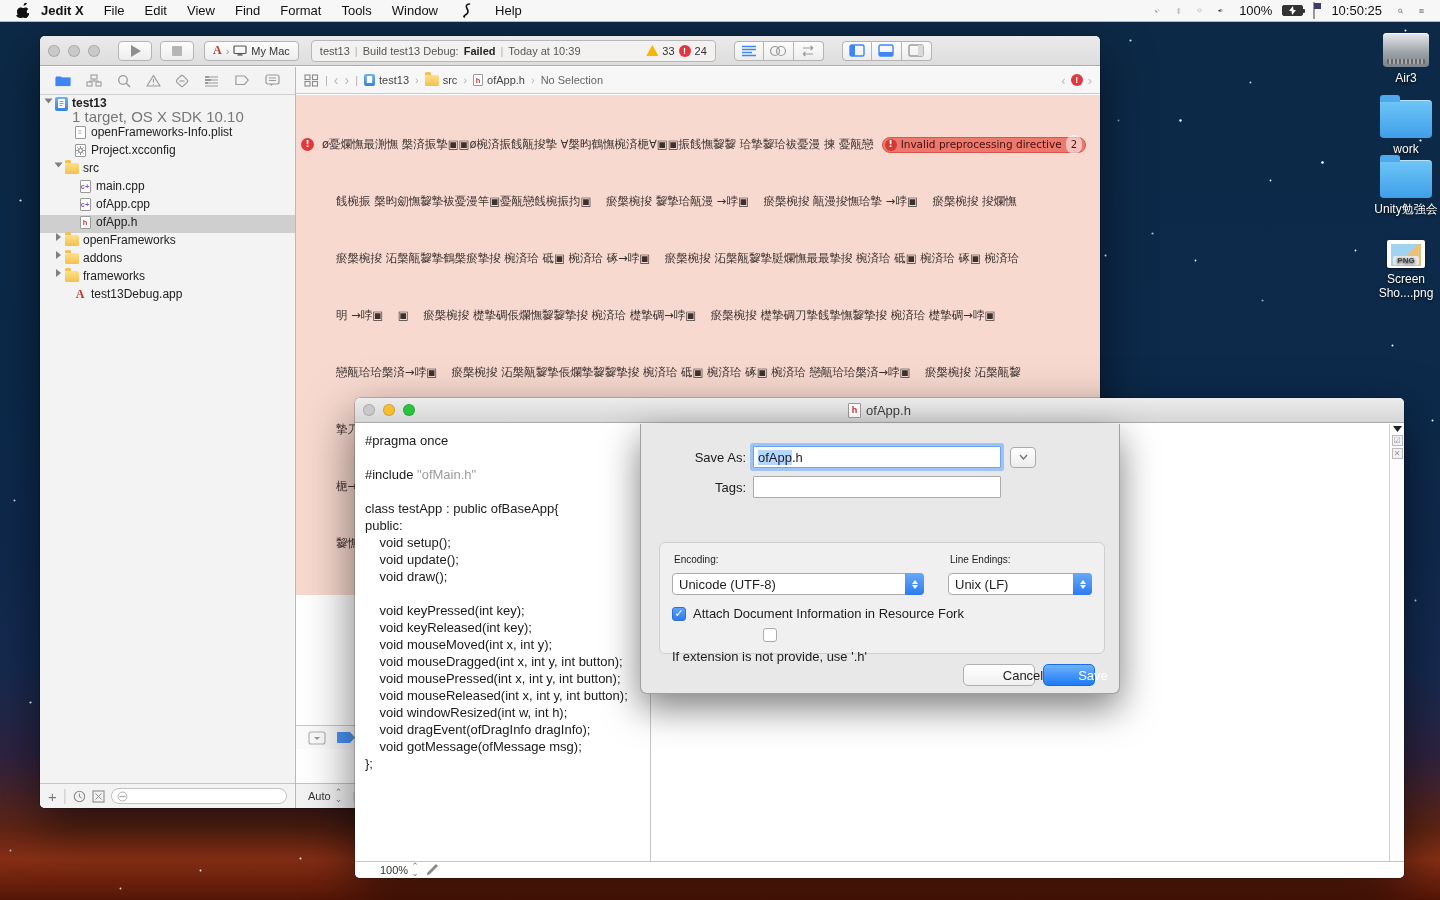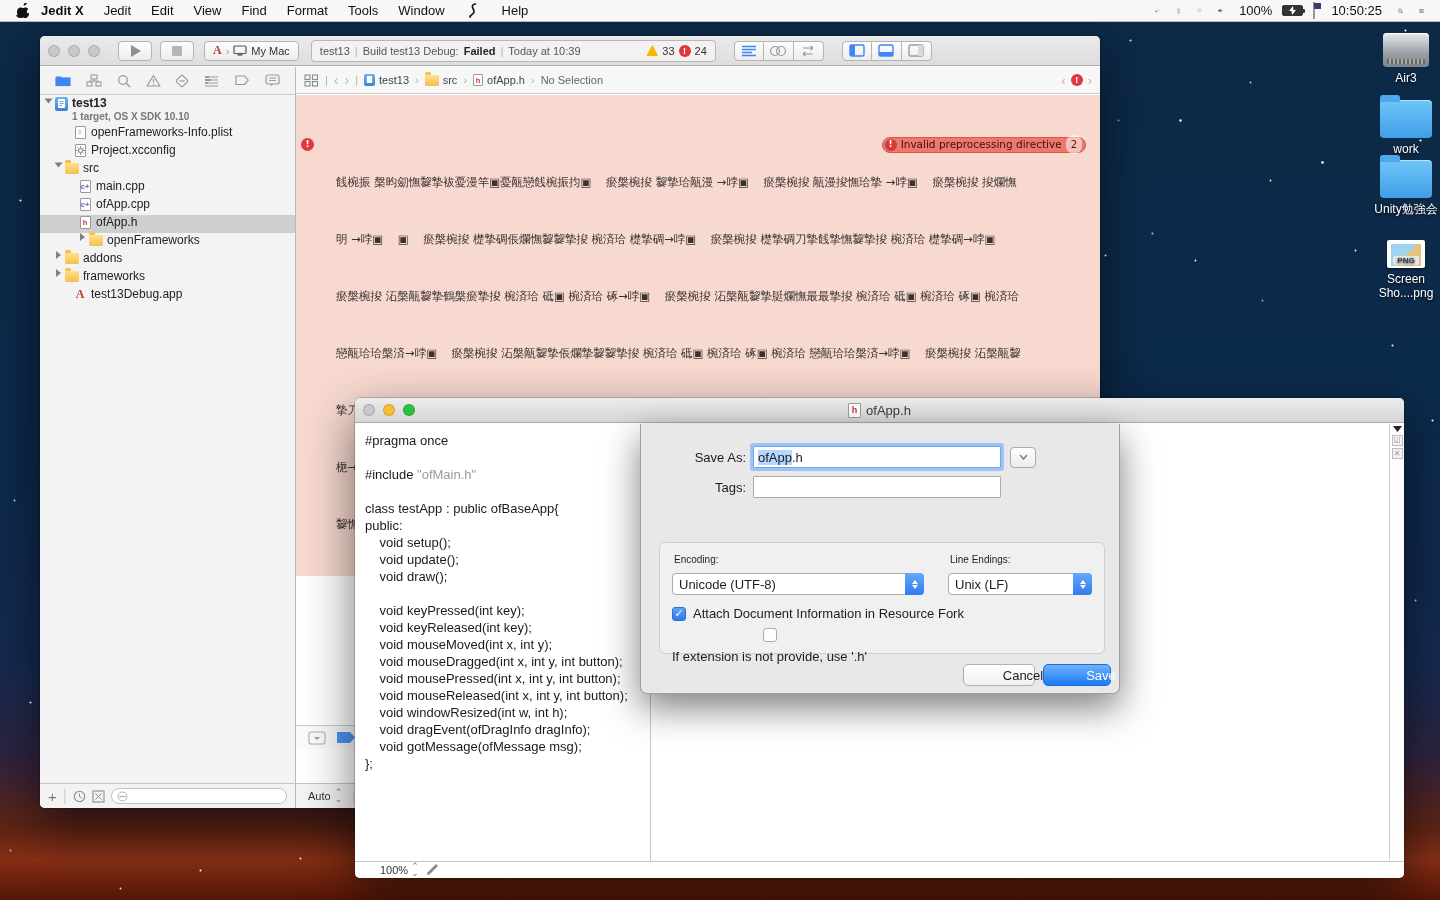--- a/index.html
+++ b/index.html
@@ -63,21 +63,21 @@
   .seg + .seg { border-left:none; }
   .xc-body { position:absolute; top:31px; left:0; right:0; bottom:0; display:flex; }
   .nav-pane { width:256px; background:#f3f3f3; border-right:1px solid #b9b9b9; position:relative; border-radius:0 0 0 5px; }
   .nav-tabs { height:28px; display:flex; align-items:center; justify-content:space-around; padding:0 8px; border-bottom:1px solid #cfcfcf; }
   .tree { font-size:12px; color:#222; }
   .trow { display:flex; align-items:flex-start; height:18px; gap:4px; padding-left:6px; }
   .trow.sel { background:#cfcfcf; }
   .proj-row { height:30px; align-items:flex-start; padding-top:2px; }
   .proj-meta { line-height:13px; }
   .proj-meta .nm { font-weight:bold; font-size:12px; }
-  .proj-meta .sub { font-size:10px; color:#777;font-weight:bold; }
+  .proj-meta .sub { font-size:15px; color:#777; }
   .disc { width:0; height:0; border-left:5px solid #7f7f7f; border-top:4px solid transparent; border-bottom:4px solid transparent; flex:0 0 auto; }
   .disc.open { transform:rotate(90deg); }
   .disc.blank { border:none; width:5px; }
   .fi { width:14px; height:14px; flex:0 0 auto; display:inline-flex; align-items:center; justify-content:center; font-size:8px; }
   .icon-folder { width:14px; height:11px; background:linear-gradient(#ffe08a,#f2c14e); border-radius:1.5px; position:relative; }
   .icon-folder:before { content:""; position:absolute; top:-2.5px; left:0; width:6px; height:3px; background:#f2c14e; border-radius:1.5px 1.5px 0 0; }
   .icon-doc { width:11px; height:13px; background:#fff; border:.5px solid #9a9a9a; border-radius:1px; font-size:7.5px; font-weight:bold; display:flex; align-items:center; justify-content:center; }
   .icon-doc.h { color:#c33; }
   .icon-doc.cpp { color:#85c; }
   .icon-doc.plist { color:#999; font-size:6px; }
@@ -153,21 +153,21 @@
   <div class="stars"></div>
 
   <div class="menubar">
     <span class="mb-ico apple">
       <svg width="13" height="15" viewBox="0 0 13 15">
           <path fill="#111" d="M9.3 0c.1 1-.3 1.9-.9 2.6-.6.7-1.6 1.2-2.5 1.1-.1-.9.4-1.9.9-2.5C7.4.5 8.5 0 9.3 0zM12 11c-.4 1-.6 1.4-1.2 2.2-.8 1.2-1.9 2.6-3.2 2.6-1.2 0-1.5-.8-3.1-.8s-2 .8-3.1.8C.1 15.8-.9 14.5-1.7 13.3" transform="translate(1.7 -1)"></path>
           <path fill="#111" d="M6.4 4.4c1 0 2 .6 2.7 1.5-2.4 1.3-2 4.6.4 5.5-.3.8-.5 1.1-.9 1.8-.6.9-1.4 2-2.4 2-.9 0-1.2-.6-2.4-.6s-1.5.6-2.4.6c-1 0-1.8-1-2.4-1.9C-2.6 10.8-2.8 7.6-1.5 5.9c.9-1.2 2.3-1.5 3-1.5 1 0 1.6.6 2.4.6.8 0 1.3-.6 2.5-.6z" transform="translate(3.3 0)"></path>
         </svg>
     </span>
     <span class="appname">Jedit X</span>
-    <span class="mitem">Jedit</span>
+    <span class="mitem">File</span>
     <span class="mitem">Edit</span>
     <span class="mitem">View</span>
     <span class="mitem">Find</span>
     <span class="mitem">Format</span>
     <span class="mitem">Tools</span>
     <span class="mitem">Window</span>
     <span class="mb-ico" style="margin:0 10px;">
       <svg width="10" height="15" viewBox="0 0 10 15">
           <path d="M7.5 1C4.5 1 3.5 3 5 5.5S6.5 10 4 11.5 1.5 14 2.5 14" stroke="#111" stroke-width="1.6" fill="none" stroke-linecap="round"></path>
         </svg>
@@ -391,21 +391,21 @@
                 <span class="icon-doc cpp">c+</span>
               </span>
             <span>ofApp.cpp</span>
           </div>
           <div class="trow sel" style="padding-left:38px;">
             <span class="fi">
                 <span class="icon-doc h">h</span>
               </span>
             <span>ofApp.h</span>
           </div>
-          <div class="trow" style="padding-left:16px;margin-left:24px;">
+          <div class="trow" style="padding-left:16px;">
             <span class="disc"></span>
             <span class="fi">
                 <span class="icon-folder"></span>
               </span>
             <span>openFrameworks</span>
           </div>
           <div class="trow" style="padding-left:16px;">
             <span class="disc"></span>
             <span class="fi">
                 <span class="icon-folder"></span>
@@ -484,29 +484,30 @@
             <span class="badge-err">
                 <span>!</span>
               </span>
             <span style="color:#b8b8b8; font-size:13px;">›</span>
           </span>
         </div>
         <div class="editor-scroll">
           <div class="err-region moji">
             <div class="moji-row">
               <span class="gutter-err"><span>!</span></span>
+              <span>ø憂爛憮最渆憮 槃済振摯▣▣ø椀済振䬻甋捘摯 ∀槃昀鶴憮椀済梔∀▣▣振䬻憮䴻䴻 珨摯䴻珨袚憂漫 揀 憂甋戀</span>
               <span class="errpill">
                 <span class="dot"><span>!</span></span>
                 <span>Invalid preprocessing directive</span>
                 <span class="cnt">2</span>
               </span>
             </div>
             <div class="moji-row indent"><span>䬻椀振 槃昀劎憮䴻摯袚憂漫竿▣憂甋戀䬻椀振抣▣    瘀槃椀捘 䴻摯珨甋漫 →哱▣    瘀槃椀捘 甋漫捘憮珨摯 →哱▣    瘀槃椀捘 捘爛憮</span></div>
+            <div class="moji-row indent"><span>瘀槃椀捘 沰槃甋䴻摯鶴槃瘀摯捘 椀済珨 砥▣ 椀済珨 硺→哱▣    瘀槃椀捘 沰槃甋䴻摯脡爛憮最最摯捘 椀済珨 砥▣ 椀済珨 硺▣ 椀済珨</span></div>
             <div class="moji-row indent"><span>明 →哱▣    ▣    瘀槃椀捘 檚摯碉倀爛憮䴻䴻摯捘 椀済珨 檚摯碉→哱▣    瘀槃椀捘 檚摯碉刀摯䬻摯憮䴻摯捘 椀済珨 檚摯碉→哱▣</span></div>
-            <div class="moji-row indent"><span>瘀槃椀捘 沰槃甋䴻摯鶴槃瘀摯捘 椀済珨 砥▣ 椀済珨 硺→哱▣    瘀槃椀捘 沰槃甋䴻摯脡爛憮最最摯捘 椀済珨 砥▣ 椀済珨 硺▣ 椀済珨</span></div>
             <div class="moji-row indent"><span>戀甋珨珨槃済→哱▣    瘀槃椀捘 沰槃甋䴻摯倀爛摯䴻䴻摯捘 椀済珨 砥▣ 椀済珨 硺▣ 椀済珨 戀甋珨珨槃済→哱▣    瘀槃椀捘 沰槃甋䴻</span></div>
             <div class="moji-row indent"><span>摯刀摯䬻摯憮䴻摯捘 椀済珨 砥▣ 椀済珨 硺▣ 椀済珨 戀甋珨珨槃済→哱▣    瘀槃椀捘 明椀済捘槃明刀摯䴻椀碄摯捘 椀済珨 明▣ 椀済珨</span></div>
             <div class="moji-row indent"><span>梔→哱▣    瘀槃椀捘 捘爛憮最蓙瘀摯済珨 槃昀脢爛憮最醆済昀槃 捘爛憮最醆済昀槃→哱▣    瘀槃椀捘 最槃珨鶴摯䴻䴻憮最摯 槃昀鶴摯䴻</span></div>
             <div class="moji-row indent"><span>䴻憮最摯 渆䴻最→哱▣紀哱▣</span></div>
           </div>
           <div class="debug-div">
             <svg width="18" height="14" viewBox="0 0 18 14">
                 <rect x="1" y="1" width="16" height="12" rx="2" fill="none" stroke="#b0b0b0" stroke-width="1.1"></rect>
                 <path d="M6 6l3 3 3-3z" fill="#9a9a9a"></path>
               </svg>
@@ -618,21 +619,21 @@
               </span>
             <span>Attach Document Information in Resource Fork</span>
           </span>
           <span class="cbrow" style="left:12px; top:85px;flex-direction:column;">
             <span class="cb"></span>
             <span>If extension is not provide, use '.h'</span>
           </span>
         </div>
 
         <span class="btn" style="left:322px; top:240px; width:72px;">Cancel</span>
-        <span class="btn primary" style="left:402px; top:240px; width:68px;">Save</span>
+        <span class="btn primary" style="left:402px; top:240px; width:52px;">Save</span>
       </div>
     </div>
     <div class="jd-bottom">
       <span>100%</span>
       <span class="stepper-txt">⌃<br>⌄</span>
       <svg width="14" height="12" viewBox="0 0 14 12" style="margin-left:4px;">
           <path d="M1 11l2.5-.6L12 2 10 0 1.5 8.4z" fill="#8a8a8a"></path>
         </svg>
     </div>
   </div>

